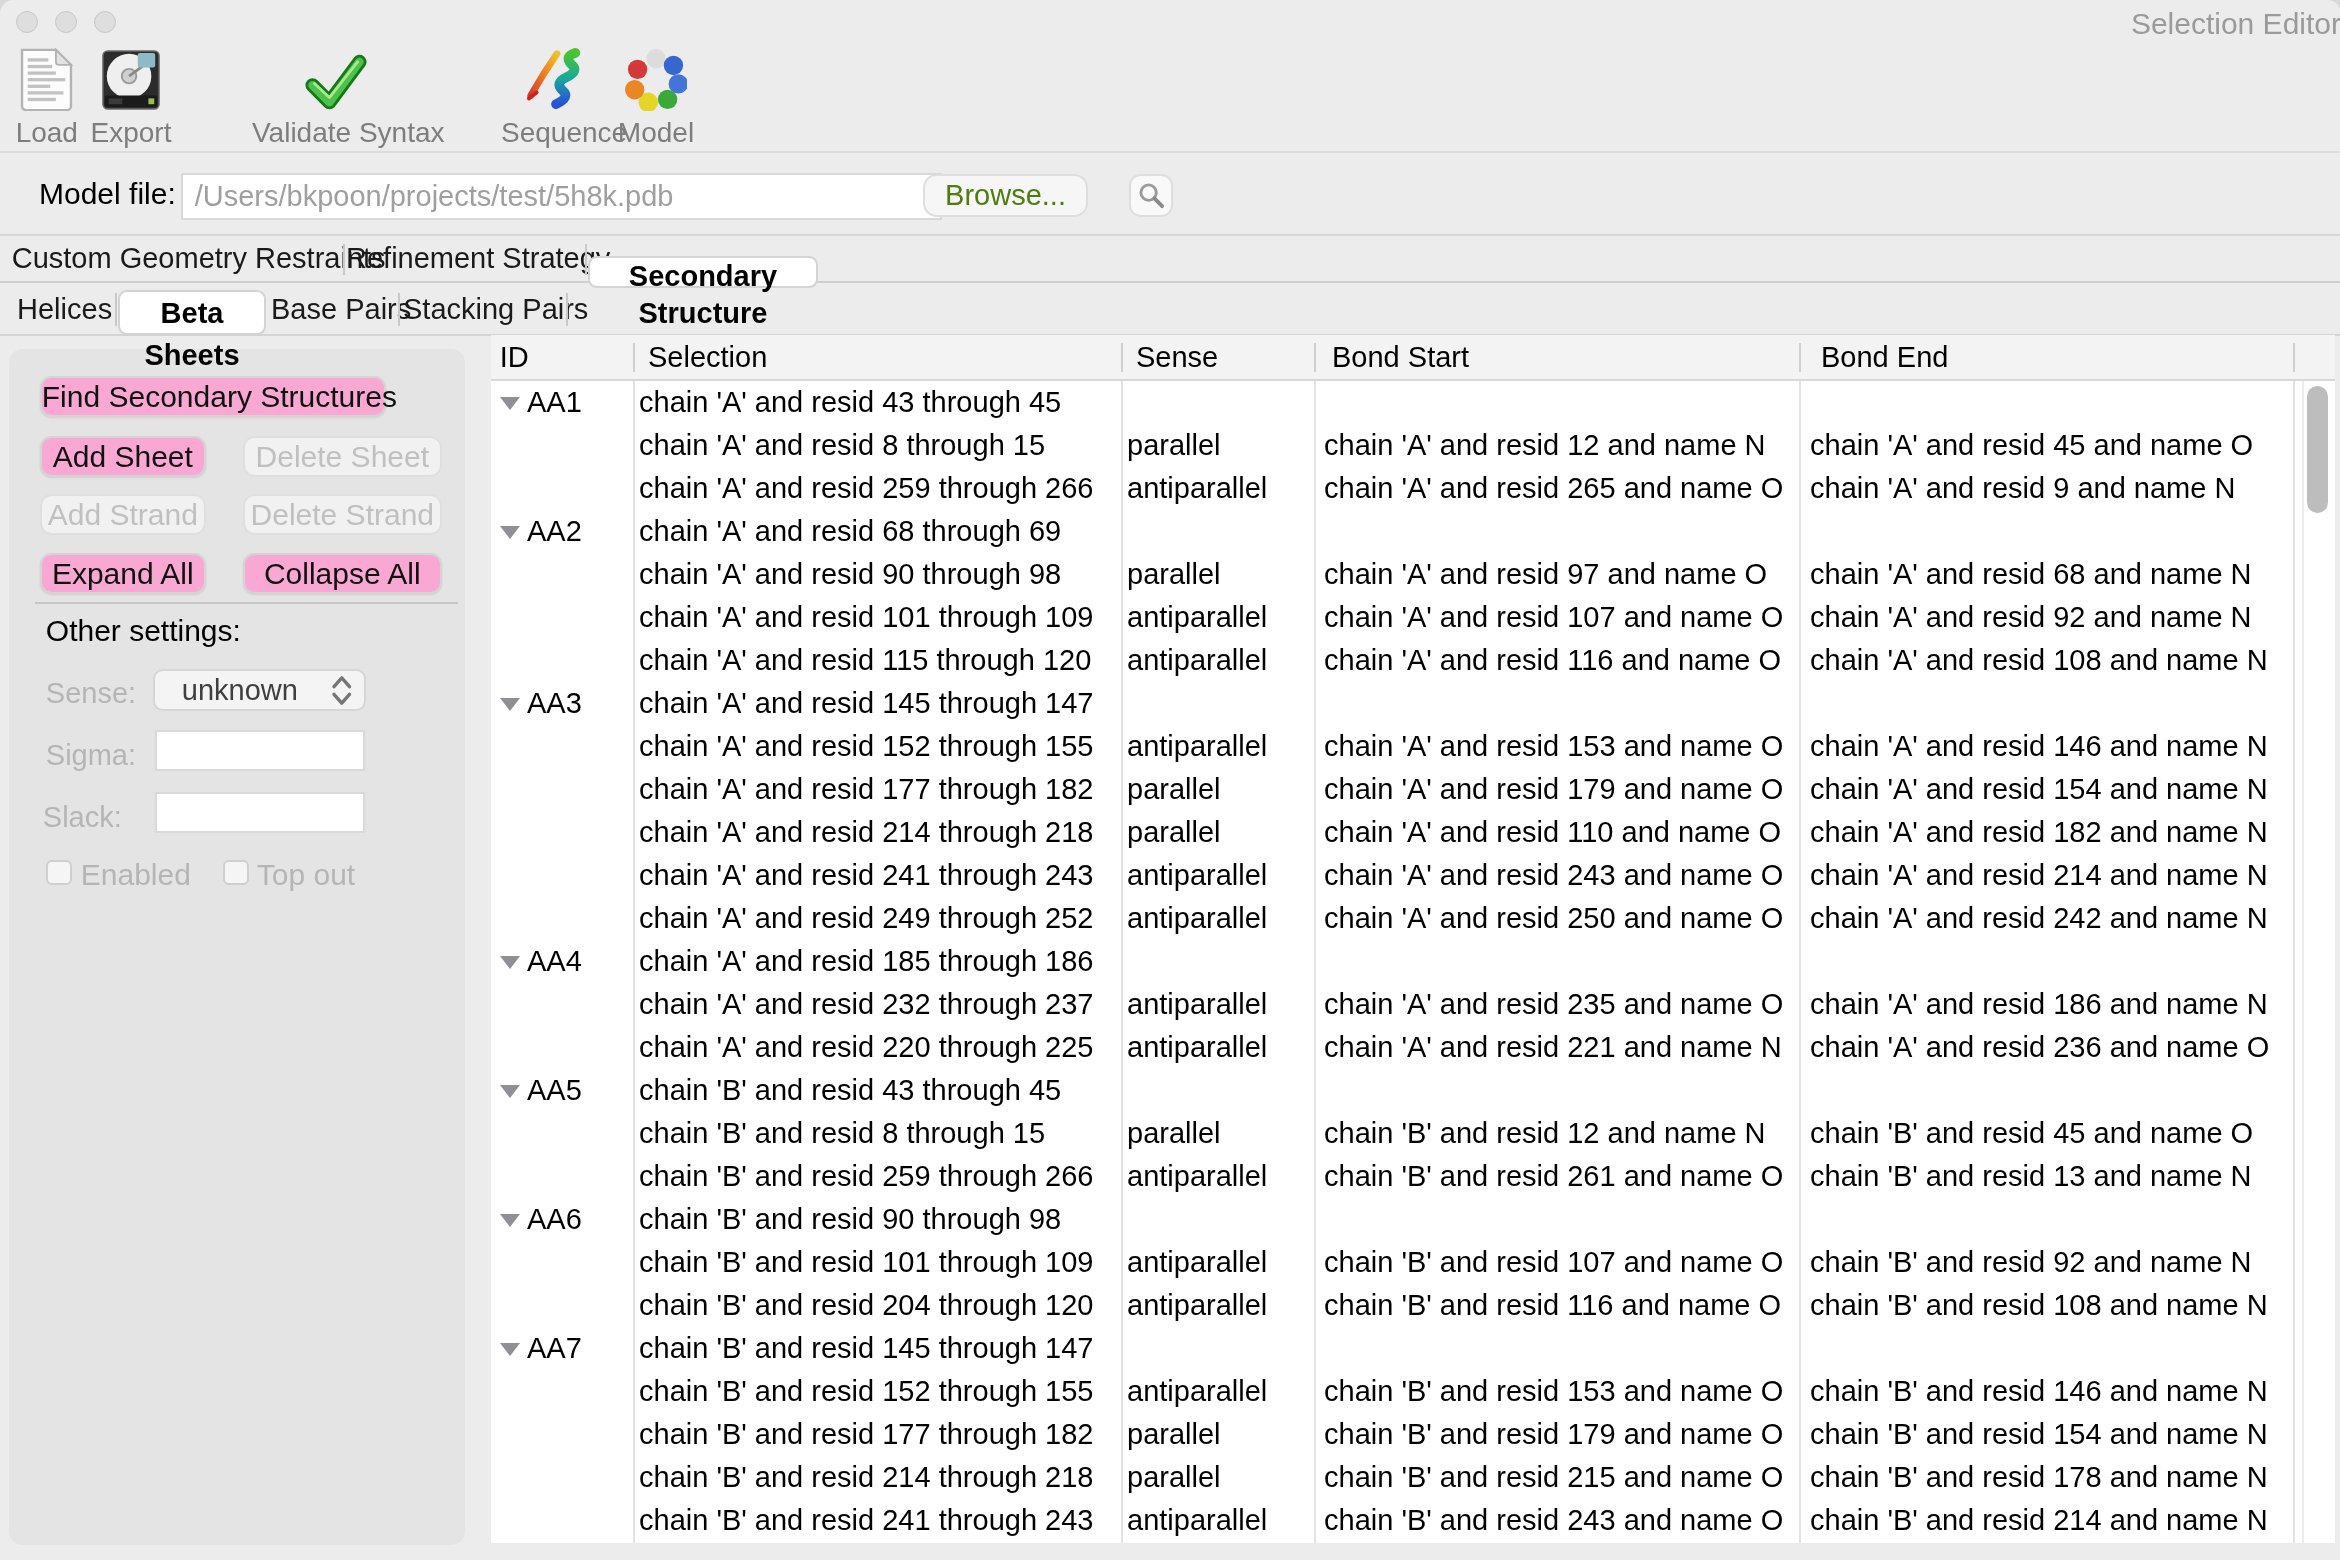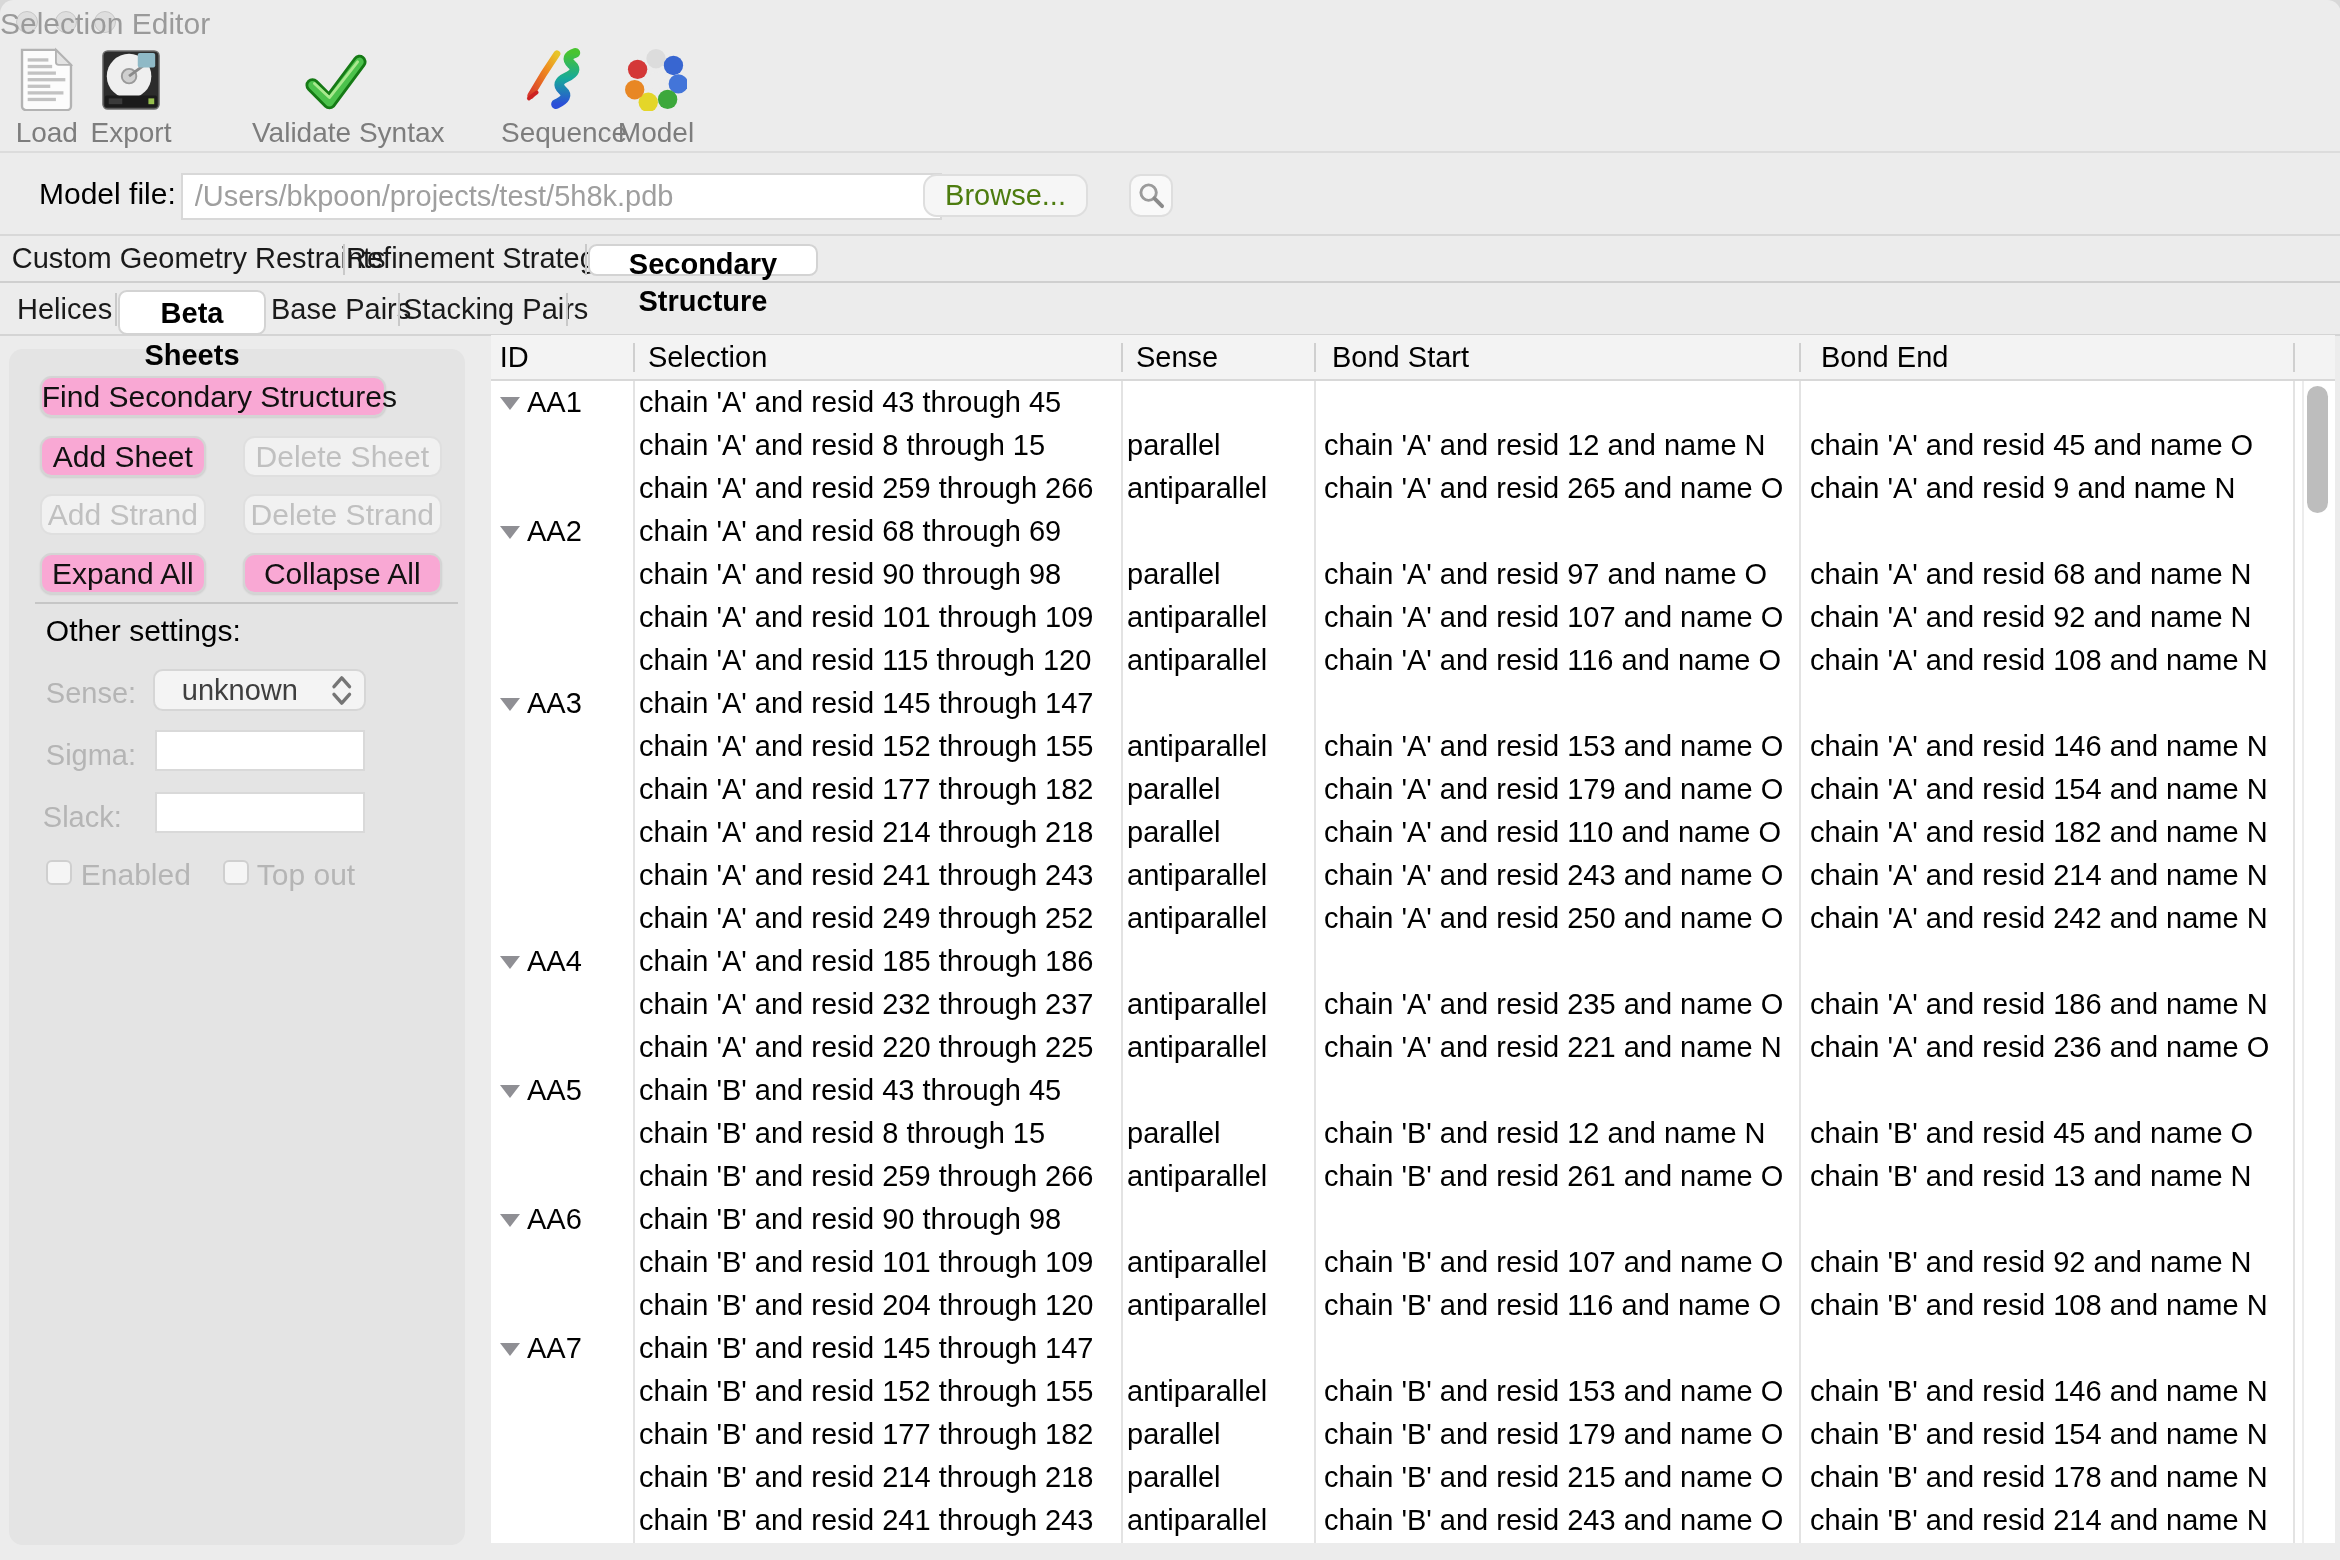--- a/index.html
+++ b/index.html
@@ -8,21 +8,21 @@
   .window {
     position:relative; width:2341px; height:1560px;
     background:#ececec; overflow:hidden;
     border-radius:13.7px 13.7px 0 0;
   }
   
   .titlebar { position:absolute; top:0; left:0; right:0; height:44px; }
   .traffic { position:absolute; top:10.7px; width:22.4px; height:22.4px; border-radius:50%;
              background:#dedede; border:1.5px solid #c6c6c6; }
   .t1{ left:15.6px; } .t2{ left:55px; } .t3{ left:94px; }
-  .win-title { position:absolute; top:0; left:0; right:0; text-align:left;
+  .win-title { position:absolute; top:0; left:0; right:0; text-align:right;
                line-height:47px; font-size:30px; color:#9a9a9a; }
   
   .tool-item { position:absolute; top:43px; text-align:center; }
   .tool-icon { height:68px; display:flex; align-items:flex-end; justify-content:center; }
   .tool-label { margin-top:5.9px; font-size:28px; color:#7d7d7d; white-space:nowrap; }
   .hsep { position:absolute; left:0; right:0; height:2px; background:#dcdcdc; }
   
   .mf-label { position:absolute; left:39px; top:168px; line-height:51px;
               font-size:30px; font-weight:500; color:#000; }
   .mf-input { position:absolute; left:181px; top:173px; width:761px; height:47px;
@@ -197,21 +197,21 @@
       <path d="M17 17 L25 25" stroke="#8a8a8a" stroke-width="4" stroke-linecap="round"></path>
     </svg>
   </div>
 
   <div class="tabstrip-top"></div>
   <div class="tabstrip-bottom"></div>
   <div class="tab" style="left:11.7px;width:329px;">Custom Geometry Restraints</div>
   <div class="vtick" style="left:343px;top:244px;height:31px;"></div>
   <div class="tab" style="left:346px;width:237px;">Refinement Strategy</div>
   <div class="vtick" style="left:585px;top:244px;height:31px;"></div>
-  <div class="tab-sel" style="left:588px;top:244px;width:230px;height:32px;line-height:37px;text-align:center;">Secondary Structure</div>
+  <div class="tab-sel" style="left:588px;top:256px;width:230px;height:32px;line-height:37px;text-align:center;">Secondary Structure</div>
 
   <div class="subtab-bottom"></div>
   <div class="subtab" style="left:14.6px;width:100px;">Helices</div>
   <div class="vtick" style="left:115px;top:293px;height:33px;"></div>
   <div class="tab-sel" style="left:118px;top:290px;width:148px;height:45px;line-height:42px;">Beta Sheets</div>
   <div class="subtab" style="left:271px;width:117px;">Base Pairs</div>
   <div class="vtick" style="left:398px;top:293px;height:33px;"></div>
   <div class="subtab" style="left:403px;width:157px;">Stacking Pairs</div>
   <div class="vtick" style="left:566px;top:293px;height:33px;"></div>
 

